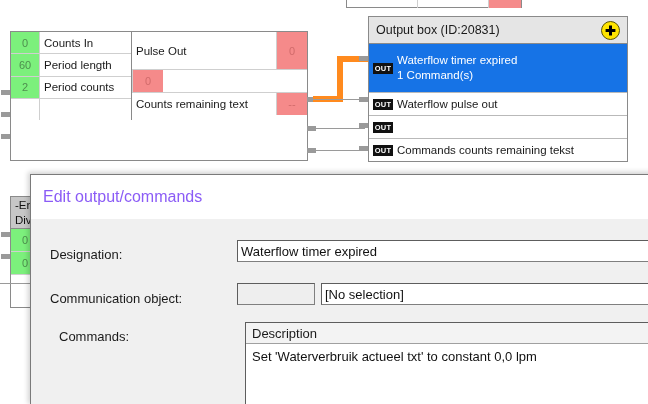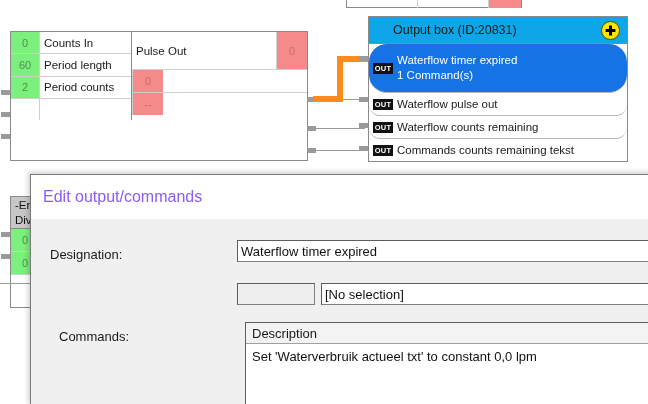--- a/index.html
+++ b/index.html
@@ -42,27 +42,27 @@
   #timer-left .row{height:22px;}
   #timer-left .row:nth-child(4){height:22px;}
   #timer-right{flex:1;display:flex;flex-direction:column;}
   #timer-right .orow{display:flex;border-bottom:1px solid #cfcfcf;}
   #timer-right .orow:nth-child(1){height:37px;}
   #timer-right .orow:nth-child(2){height:22px;}
   #timer-right .orow:nth-child(3){height:22px;border-bottom:none;}
 
   
   #output-box{left:368px;top:16px;width:260px;height:146px;border:1px solid #8a8a8a;}
-  #ob-hdr{height:26px;background:#0ea5e9;border-bottom:1px solid #8a8a8a;display:flex;
-          align-items:center;padding:0 24px;position:relative;}
+  #ob-hdr{height:26px;background:#e5e5e5;border-bottom:1px solid #8a8a8a;display:flex;
+          align-items:center;padding:0 7px;position:relative;}
   #ob-hdr .t{font-size:12.5px;color:#1a1a1a;}
   .plus-icon{position:absolute;right:7px;top:4px;width:17px;height:17px;border-radius:50%;
              background:#ffe400;border:1px solid #5a5200;display:flex;align-items:center;justify-content:center;}
   .plus-icon svg{display:block;}
-  .ob-row{display:flex;align-items:center;border-bottom:1px solid #b9b9b9;background:#fff;height:22px;border-radius:18px;}
+  .ob-row{display:flex;align-items:center;border-bottom:1px solid #b9b9b9;background:#fff;height:22px;}
   .ob-row:last-child{border-bottom:none;}
   .ob-row.sel{background:#1673e6;height:48px;align-items:center;}
   .out-badge{width:20px;min-width:20px;height:11px;background:#111;color:#fff;font-size:7.5px;
              font-weight:bold;letter-spacing:.3px;display:flex;align-items:center;justify-content:center;
              margin:0 4px 0 4px;}
   .ob-row .txt{font-size:11.5px;color:#1a1a1a;white-space:nowrap;}
   .ob-row.sel .txt{color:#ffffff;line-height:15px;}
 
   
   #hidden-node{left:10px;top:196px;width:46px;height:112px;}
@@ -147,20 +147,21 @@
 
       <div id="timer-right">
         <div class="orow">
           <div class="lbl">Pulse Out</div>
           <div class="val-out">0</div>
         </div>
         <div class="orow">
           <div class="val-out">0</div>
         </div>
         <div class="orow">
+          <div class="lbl">Counts remaining text</div>
           <div class="val-out">--</div>
         </div>
       </div>
     </div>
   </div>
 
   <div class="term" style="left:1px;top:90px;"></div>
   <div class="term" style="left:1px;top:112px;"></div>
   <div class="term" style="left:1px;top:134px;"></div>
 
@@ -198,21 +199,20 @@
       </span>
     </div>
 
     <div class="ob-row">
       <span class="out-badge">OUT</span>
       <span class="txt">Waterflow pulse out</span>
     </div>
 
     <div class="ob-row">
       <span class="out-badge">OUT</span>
-      <span class="txt">Waterflow counts remaining</span>
     </div>
 
     <div class="ob-row">
       <span class="out-badge">OUT</span>
       <span class="txt">Commands counts remaining tekst</span>
     </div>
   </div>
 
   <div class="node" id="hidden-node">
     <div class="node-hdr">
@@ -238,20 +238,21 @@
 <div id="dialog">
   <div id="dlg-title">
     <span class="t">Edit output/commands</span>
   </div>
 
   <div id="dlg-body">
 
     <span class="dlabel" id="desig-label">Designation:</span>
     <div class="tbox" id="desig-input">Waterflow timer expired</div>
 
+    <span class="dlabel" id="comm-label">Communication object:</span>
     <div class="tbox disabled" id="comm-small"></div>
     <div class="tbox" id="comm-sel">[No selection]</div>
 
     <span class="dlabel" id="cmd-label">Commands:</span>
 
     <div id="cmd-list">
       <div id="cmd-head">Description</div>
       <div id="cmd-row0">Set 'Waterverbruik actueel txt' to constant 0,0 lpm</div>
     </div>
 

